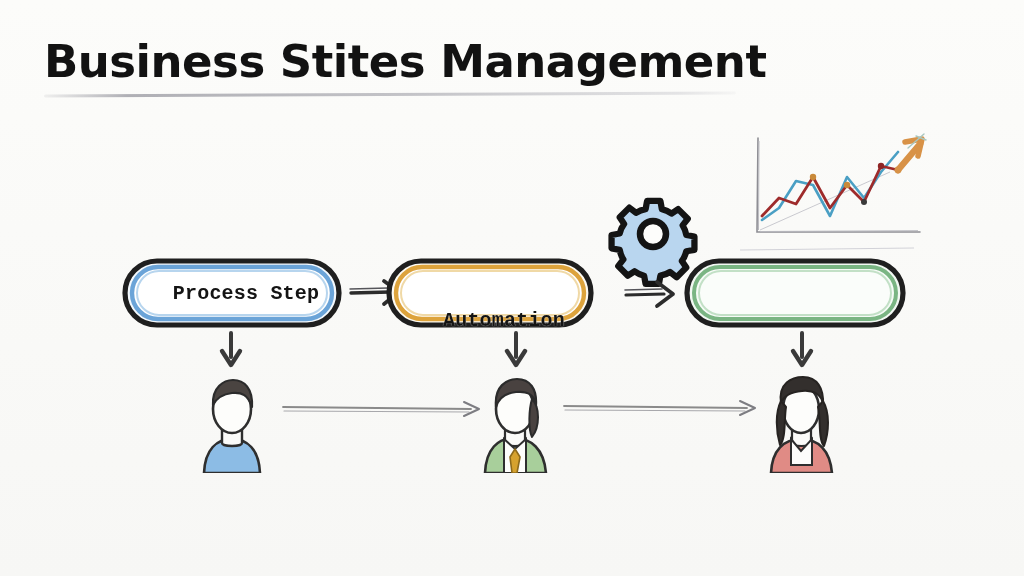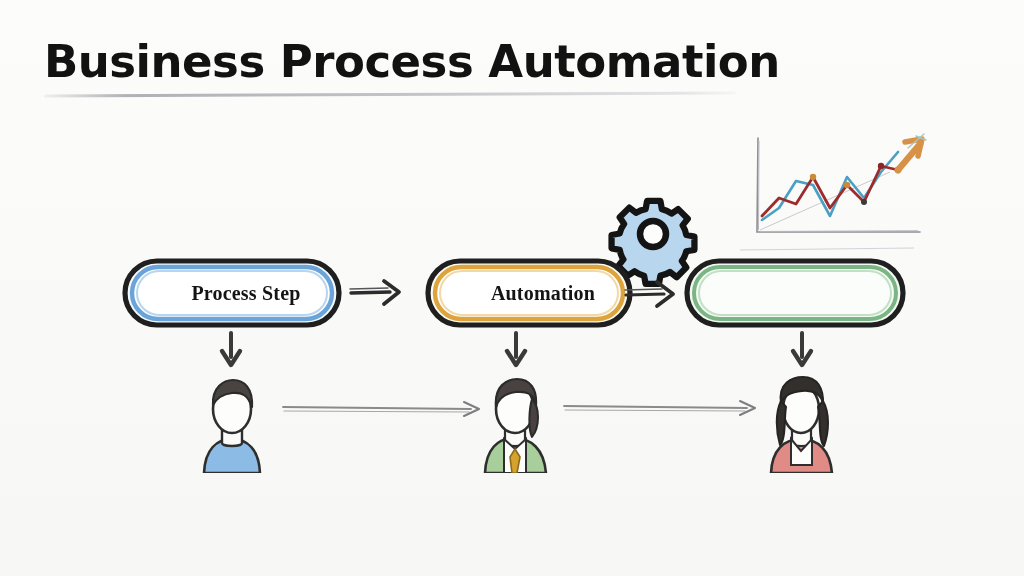--- a/index.html
+++ b/index.html
@@ -58,31 +58,31 @@
   }
   .stage .pill {
     position: absolute;
     left: 0; top: 0;
     width: 100%;
     height: 100%;
   }
   .stage-label {
     position: relative;
     z-index: 4;
-    font-family: Liberation Serif, serif;
+    font-family: Liberation Mono, monospace;
     font-size: 20px;
     font-weight: 600;
     color: #141414;
     letter-spacing: 0.2px;
     white-space: nowrap;
     text-shadow: 0 0 1px rgba(255,255,255,0.9);
     margin-left: 28px;
   }
   #stage-1 { left: 116px; width: 232px; }
-  #stage-2 { left: 420px; width: 218px; }
+  #stage-2 { left: 381px; width: 218px; align-items: flex-end; }
   #stage-3 { left: 678px; width: 234px; }
 
   
   .connector {
     position: absolute;
     top: 276px;
     width: 62px;
     height: 34px;
   }
   #connector-1 { left: 348px; }
@@ -144,21 +144,21 @@
     clip: rect(0,0,0,0);
     white-space: nowrap;
   }
 </style>
 </head>
 <body>
 
 <div id="canvas">
 
   <div class="title-wrap">
-    <div class="title-text">Business Process Automation</div>
+    <div class="title-text">Business Stites Management</div>
     <div class="title-rule"></div>
   </div>
 
   <div id="chart-sketch">
     <svg width="190" height="128" viewBox="0 0 190 128">
 
       <path d="M20,10 L19,104 L182,104" fill="none" stroke="#8e8e94" stroke-width="1.6" stroke-linecap="round"></path>
       <path d="M21,13 L20.5,102" fill="none" stroke="#b9b9bf" stroke-width="1"></path>
       <path d="M22,103.5 L180,102.6" fill="none" stroke="#b9b9bf" stroke-width="0.9"></path>
 

